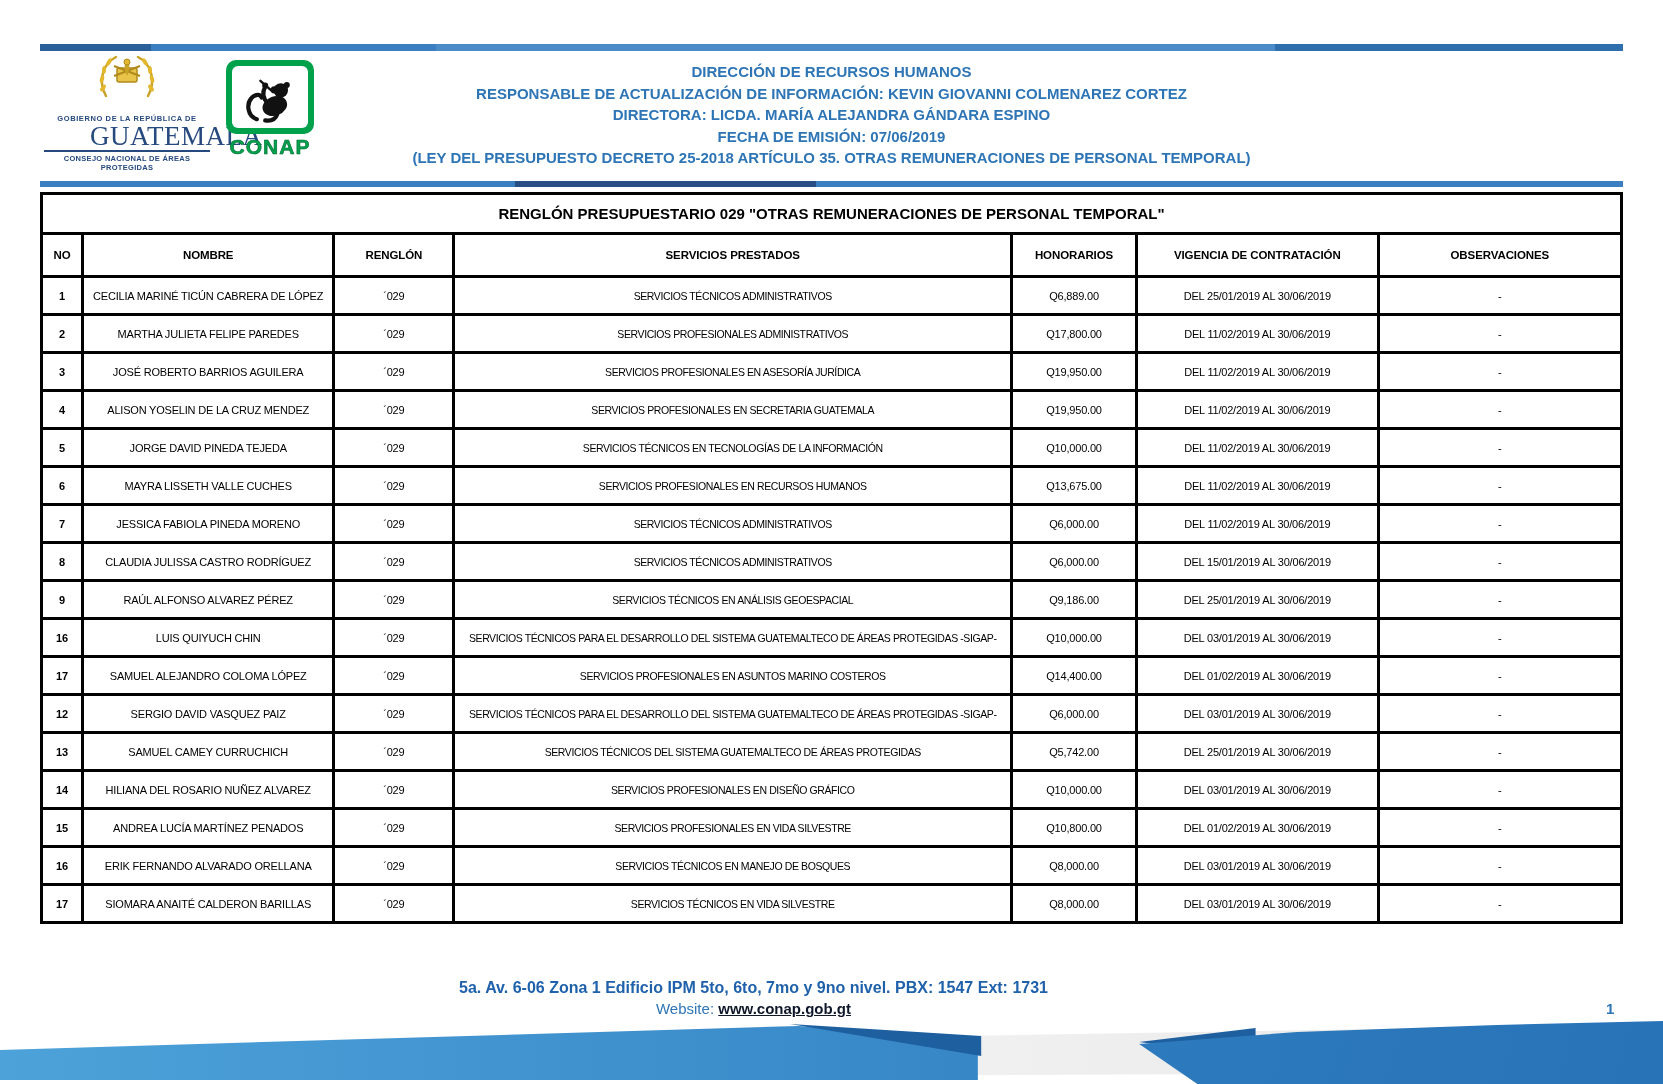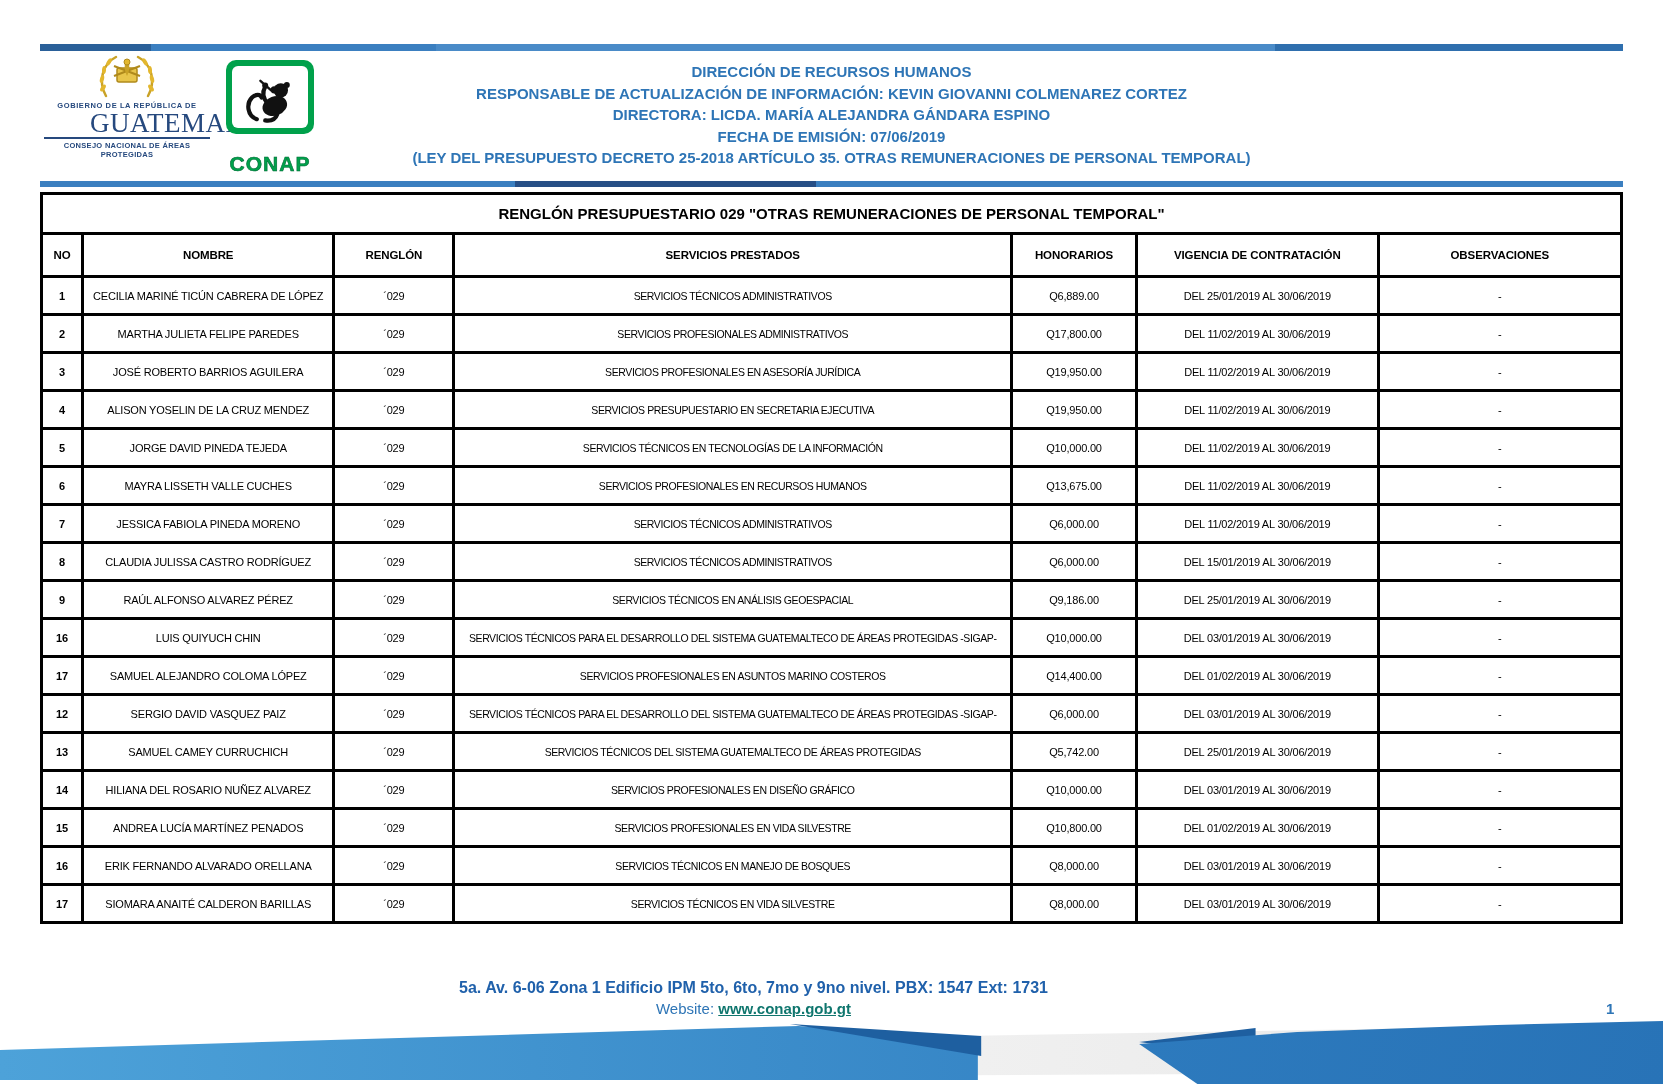--- a/index.html
+++ b/index.html
@@ -11,32 +11,32 @@
   .top-rule { position:absolute; left:40px; top:44px; width:1583px; height:7px;
     background:linear-gradient(to right,#2a6099 0%,#2a6099 7%,#3b7fc0 7%,#3b7fc0 25%,
                #4a8bc8 25%,#4a8bc8 78%,#2f6fae 78%,#2f6fae 100%); }
   .mid-rule { position:absolute; left:40px; top:181px; width:1583px; height:6px;
     background:linear-gradient(to right,#3b7fc0 0%,#3b7fc0 30%,#274f86 30%,#274f86 49%,
                #3b7fc0 49%,#3b7fc0 100%); }
 
   
   .logo-gt { position:absolute; left:42px; top:52px; width:170px; text-align:center; }
   .logo-gt .emblem { display:block; margin:0 auto; }
-  .gt-small { font-size:7.5px; font-weight:bold; letter-spacing:.6px; color:#26497e; margin-top:1px; }
+  .gt-small { font-size:7.5px; font-weight:bold; letter-spacing:.6px; color:#26497e; margin-top:14px; }
   .gt-word  { font-family:"Liberation Serif", serif; font-size:27px; color:#26497e;
               letter-spacing:.5px; line-height:26px;margin-left:48px; }
   .gt-rule  { height:2px; background:#26497e; margin:1px 2px; }
   .gt-small2{ font-size:7.5px; font-weight:bold; letter-spacing:.3px; color:#26497e; margin-top:2px; }
 
   .logo-conap { position:absolute; left:222px; top:60px; width:96px; text-align:center; }
   .conap-box { width:88px; height:74px; margin:0 auto; background:#00a14b; border-radius:10px;
                padding:6px; }
   .conap-inner { width:100%; height:100%; background:#fff; border-radius:6px;
                  display:flex; align-items:center; justify-content:center; }
-  .conap-word { margin-top:18px; font-size:21px; font-weight:bold; color:#00a14b;
+  .conap-word { margin-top:1px; font-size:21px; font-weight:bold; color:#00a14b;
                 letter-spacing:1px; -webkit-text-stroke:.6px #006b36; }
 
   
   .head-block { position:absolute; left:0; top:61px; width:1663px; text-align:center;
                 color:#2e75b6; font-weight:bold; font-size:15px; line-height:21.5px; }
 
   
   .doc-table { position:absolute; left:40px; top:192px; width:1583px;
                border-collapse:collapse; table-layout:fixed; background:#fff; }
   .doc-table td, .doc-table th { border:3px solid #000; text-align:center; vertical-align:middle;
@@ -44,21 +44,21 @@
   .title-cell { height:40px; font-size:15px; font-weight:bold; color:#2e75b6; }
   .header-row th { height:43px; font-size:11.5px; font-weight:bold; letter-spacing:-0.1px; }
   .doc-table tbody td { height:38px; font-size:11px; letter-spacing:-0.2px; }
   .doc-table tbody td.cell-servicios { font-size:10.5px; letter-spacing:-0.4px; }
   .doc-table tbody td.cell-no { font-weight:bold; }
 
   
   .footer-block { position:absolute; left:0; top:978px; width:1507px; text-align:center; }
   .footer-addr { font-size:16px; font-weight:bold; color:#2061ab; line-height:20px; }
   .footer-web  { font-size:15px; color:#2e75b6; line-height:22px; }
-  .footer-web a { color:#0f766e; font-weight:bold; text-decoration:underline; }
+  .footer-web a { color:#0f172a; font-weight:bold; text-decoration:underline; }
   .page-num { position:absolute; left:1606px; top:1000px; font-size:15px; font-weight:bold; color:#2e75b6; }
 
   
   .wave { position:absolute; left:0; bottom:0; width:1663px; height:100px; }
   .wave > div { position:absolute; inset:0; }
   .wave-gray { clip-path:polygon(44% 56%, 100% 40%, 100% 88%, 48% 92%);
     background:linear-gradient(to right,#c9c9c9 0%,#f3f3f3 45%,#e7e7e7 100%); }
   .wave-fold1 { clip-path:polygon(47.5% 40%, 59% 52%, 59% 72%);
     background:#1e5fa0; }
   .wave-blue-left { clip-path:polygon(0% 66%, 48% 42%, 58.8% 54%, 58.8% 96%, 0% 96%);
@@ -185,21 +185,21 @@
           <td class="cell-renglon">´029</td>
           <td class="cell-servicios">SERVICIOS PROFESIONALES EN ASESORÍA JURÍDICA</td>
           <td class="cell-honorarios">Q19,950.00</td>
           <td class="cell-vigencia">DEL 11/02/2019 AL 30/06/2019</td>
           <td class="cell-observaciones">-</td>
         </tr>
         <tr>
           <td class="cell-no">4</td>
           <td class="cell-nombre">ALISON YOSELIN DE LA CRUZ MENDEZ</td>
           <td class="cell-renglon">´029</td>
-          <td class="cell-servicios">SERVICIOS PRESUPUESTARIO EN SECRETARIA EJECUTIVA</td>
+          <td class="cell-servicios">SERVICIOS PROFESIONALES EN SECRETARIA GUATEMALA</td>
           <td class="cell-honorarios">Q19,950.00</td>
           <td class="cell-vigencia">DEL 11/02/2019 AL 30/06/2019</td>
           <td class="cell-observaciones">-</td>
         </tr>
         <tr>
           <td class="cell-no">5</td>
           <td class="cell-nombre">JORGE DAVID PINEDA TEJEDA</td>
           <td class="cell-renglon">´029</td>
           <td class="cell-servicios">SERVICIOS TÉCNICOS EN TECNOLOGÍAS DE LA INFORMACIÓN</td>
           <td class="cell-honorarios">Q10,000.00</td>

